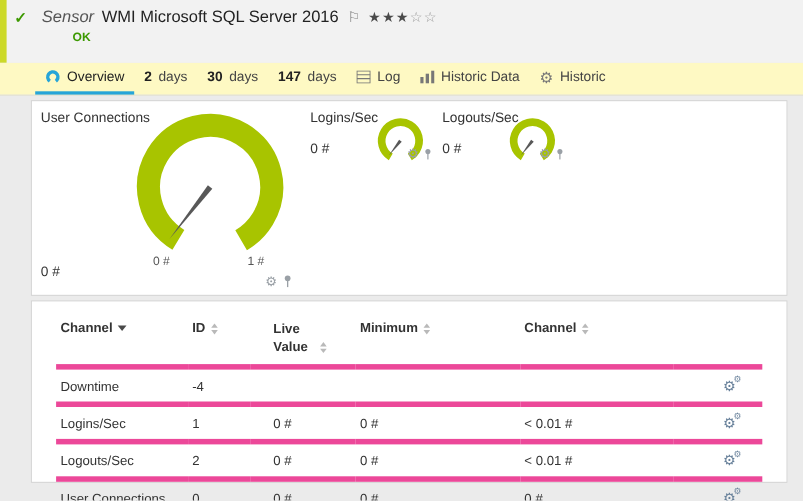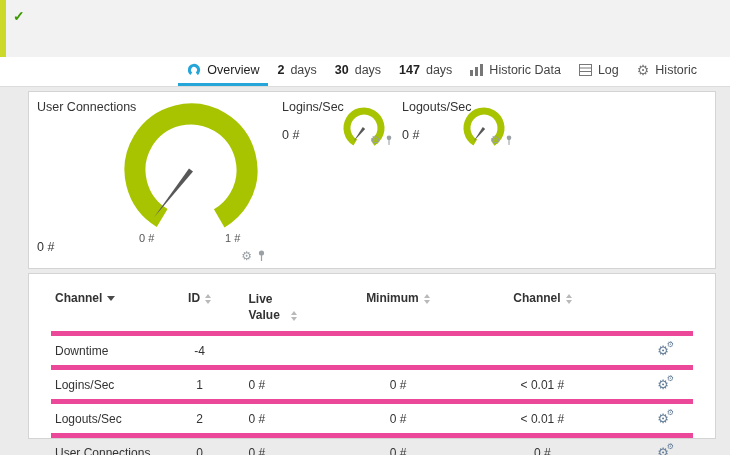--- a/index.html
+++ b/index.html
@@ -19,22 +19,22 @@
   .title-row{display:flex;align-items:center}
   .kind{font-style:italic;color:#555;font-size:15px;margin-right:7px}
   .title{font-size:15px;color:#222}
   .flag{color:#808080;font-size:13px;margin-left:8px}
   .stars{font-size:13px;letter-spacing:1px;margin-left:7px;cursor:pointer}
   .stars-filled{color:#4a4a4a}
   .stars-empty{color:#9c9c9c}
   .status{margin:4px 0 0 28px;color:var(--ok_green);font-weight:bold;font-size:11px}
 
   
-  .tabs{display:flex;justify-content:flex-end;align-items:stretch;height:30px;
-        background:#ffffff;border-bottom:1px solid #dcdcdc;padding:0 24px 0 32px}
+  .tabs{display:flex;justify-content:flex-start;align-items:stretch;height:30px;
+        background:#fef9c3;border-bottom:1px solid #dcdcdc;padding:0 24px 0 32px}
   .tab{display:flex;align-items:center;gap:6px;padding:0 9px;font-size:12.5px;color:#444;
        cursor:pointer;border-bottom:3px solid transparent;white-space:nowrap}
   .tab.active{border-bottom-color:var(--tab_blue);color:#222}
   .tab b{color:#222}
   .ticon{display:block;color:#777}
   .ticon-gauge{color:var(--tab_blue)}
   .gearglyph{font-size:14px;color:#777;line-height:1}
   .gearglyph.small{font-size:12px;color:var(--icon_gray);cursor:pointer}
 
   
@@ -53,21 +53,21 @@
   .sg-title{position:absolute;left:0;top:8px;font-size:12.5px;color:#333}
   .sg-value{position:absolute;left:0;top:36px;font-size:12.5px;color:#333}
   .small-gauge svg.gauge{position:absolute;left:58px;top:12px}
   .sg-icons{position:absolute;left:88px;top:42px;display:flex;gap:4px;align-items:center}
 
   
   .table-panel{margin-top:4px;padding:8px 22px 0 22px;height:166px}
   table{width:100%;border-collapse:collapse;font-size:12px}
   thead th{text-align:left;font-weight:bold;color:#333;padding:9px 4px 8px 4px;vertical-align:top;cursor:pointer}
   tbody td{padding:7px 4px;border-top:5px solid #ec4899;color:#333}
-  .r{text-align:center}
+  .r{text-align:left}
   .c-last{padding-left:20px}
   .td-last{padding-left:20px}
   .wrapcap{display:inline-block;max-width:38px;line-height:1.35}
   .sort{display:inline-block;margin-left:5px;vertical-align:middle}
   .sort i{display:block;width:0;height:0;border-left:3.5px solid transparent;border-right:3.5px solid transparent}
   .sort i.up{border-bottom:4px solid #b9b9b9;margin-bottom:2px}
   .sort i.dn{border-top:4px solid #b9b9b9}
   .caret{display:inline-block;margin-left:5px;width:0;height:0;border-left:4px solid transparent;
          border-right:4px solid transparent;border-top:5px solid #4a4a4a;vertical-align:middle}
   .rowgear{position:relative;display:inline-block;color:var(--gear_blue);cursor:pointer}
@@ -76,20 +76,29 @@
   .td-gear{text-align:right;padding-right:24px}
 </style>
 </head>
 <body>
 
 <div class="page">
 
   <header class="topbar">
     <div class="stripe"></div>
     <span class="check">✓</span>
+    <div class="titles">
+      <div class="title-row">
+        <span class="kind">Sensor</span>
+        <span class="title">WMI Microsoft SQL Server 2016</span>
+        <span class="flag">⚐</span>
+        <span class="stars"><span class="stars-filled">★★★</span><span class="stars-empty">☆☆</span></span>
+      </div>
+      <div class="status">OK</div>
+    </div>
   </header>
 
   <nav class="tabs">
     <div class="tab active">
       <svg class="ticon ticon-gauge" width="14" height="14" viewBox="0 0 14 14">
         <circle cx="7" cy="7" r="4.6" fill="none" stroke="currentColor" stroke-width="3.2" pathLength="100" stroke-dasharray="80 20" transform="rotate(126 7 7)"></circle>
       </svg>
       <span>Overview</span>
     </div>
     <div class="tab">
@@ -99,33 +108,33 @@
     <div class="tab">
       <b>30</b>
       <span>days</span>
     </div>
     <div class="tab">
       <b>147</b>
       <span>days</span>
     </div>
     <div class="tab">
       <svg class="ticon" width="13" height="12" viewBox="0 0 13 12">
+        <rect x="0.5" y="0.5" width="12" height="11" fill="none" stroke="#777"></rect>
+        <line x1="0.5" y1="4" x2="12.5" y2="4" stroke="#777"></line>
+        <line x1="0.5" y1="7.5" x2="12.5" y2="7.5" stroke="#777"></line>
+      </svg>
+      <span>Log</span>
+    </div>
+    <div class="tab">
+      <svg class="ticon" width="13" height="12" viewBox="0 0 13 12">
         <rect x="0" y="6" width="3" height="6" fill="#777"></rect>
           <rect x="5" y="3" width="3" height="9" fill="#777"></rect>
           <rect x="10" y="0" width="3" height="12" fill="#777"></rect>
       </svg>
       <span>Historic Data</span>
-    </div>
-    <div class="tab">
-      <svg class="ticon" width="13" height="12" viewBox="0 0 13 12">
-        <rect x="0.5" y="0.5" width="12" height="11" fill="none" stroke="#777"></rect>
-        <line x1="0.5" y1="4" x2="12.5" y2="4" stroke="#777"></line>
-        <line x1="0.5" y1="7.5" x2="12.5" y2="7.5" stroke="#777"></line>
-      </svg>
-      <span>Log</span>
     </div>
     <div class="tab">
       <span class="gearglyph">⚙</span>
       <span>Historic</span>
     </div>
   </nav>
 
   <section class="panel gauges">
 
     <div class="main-gauge">

